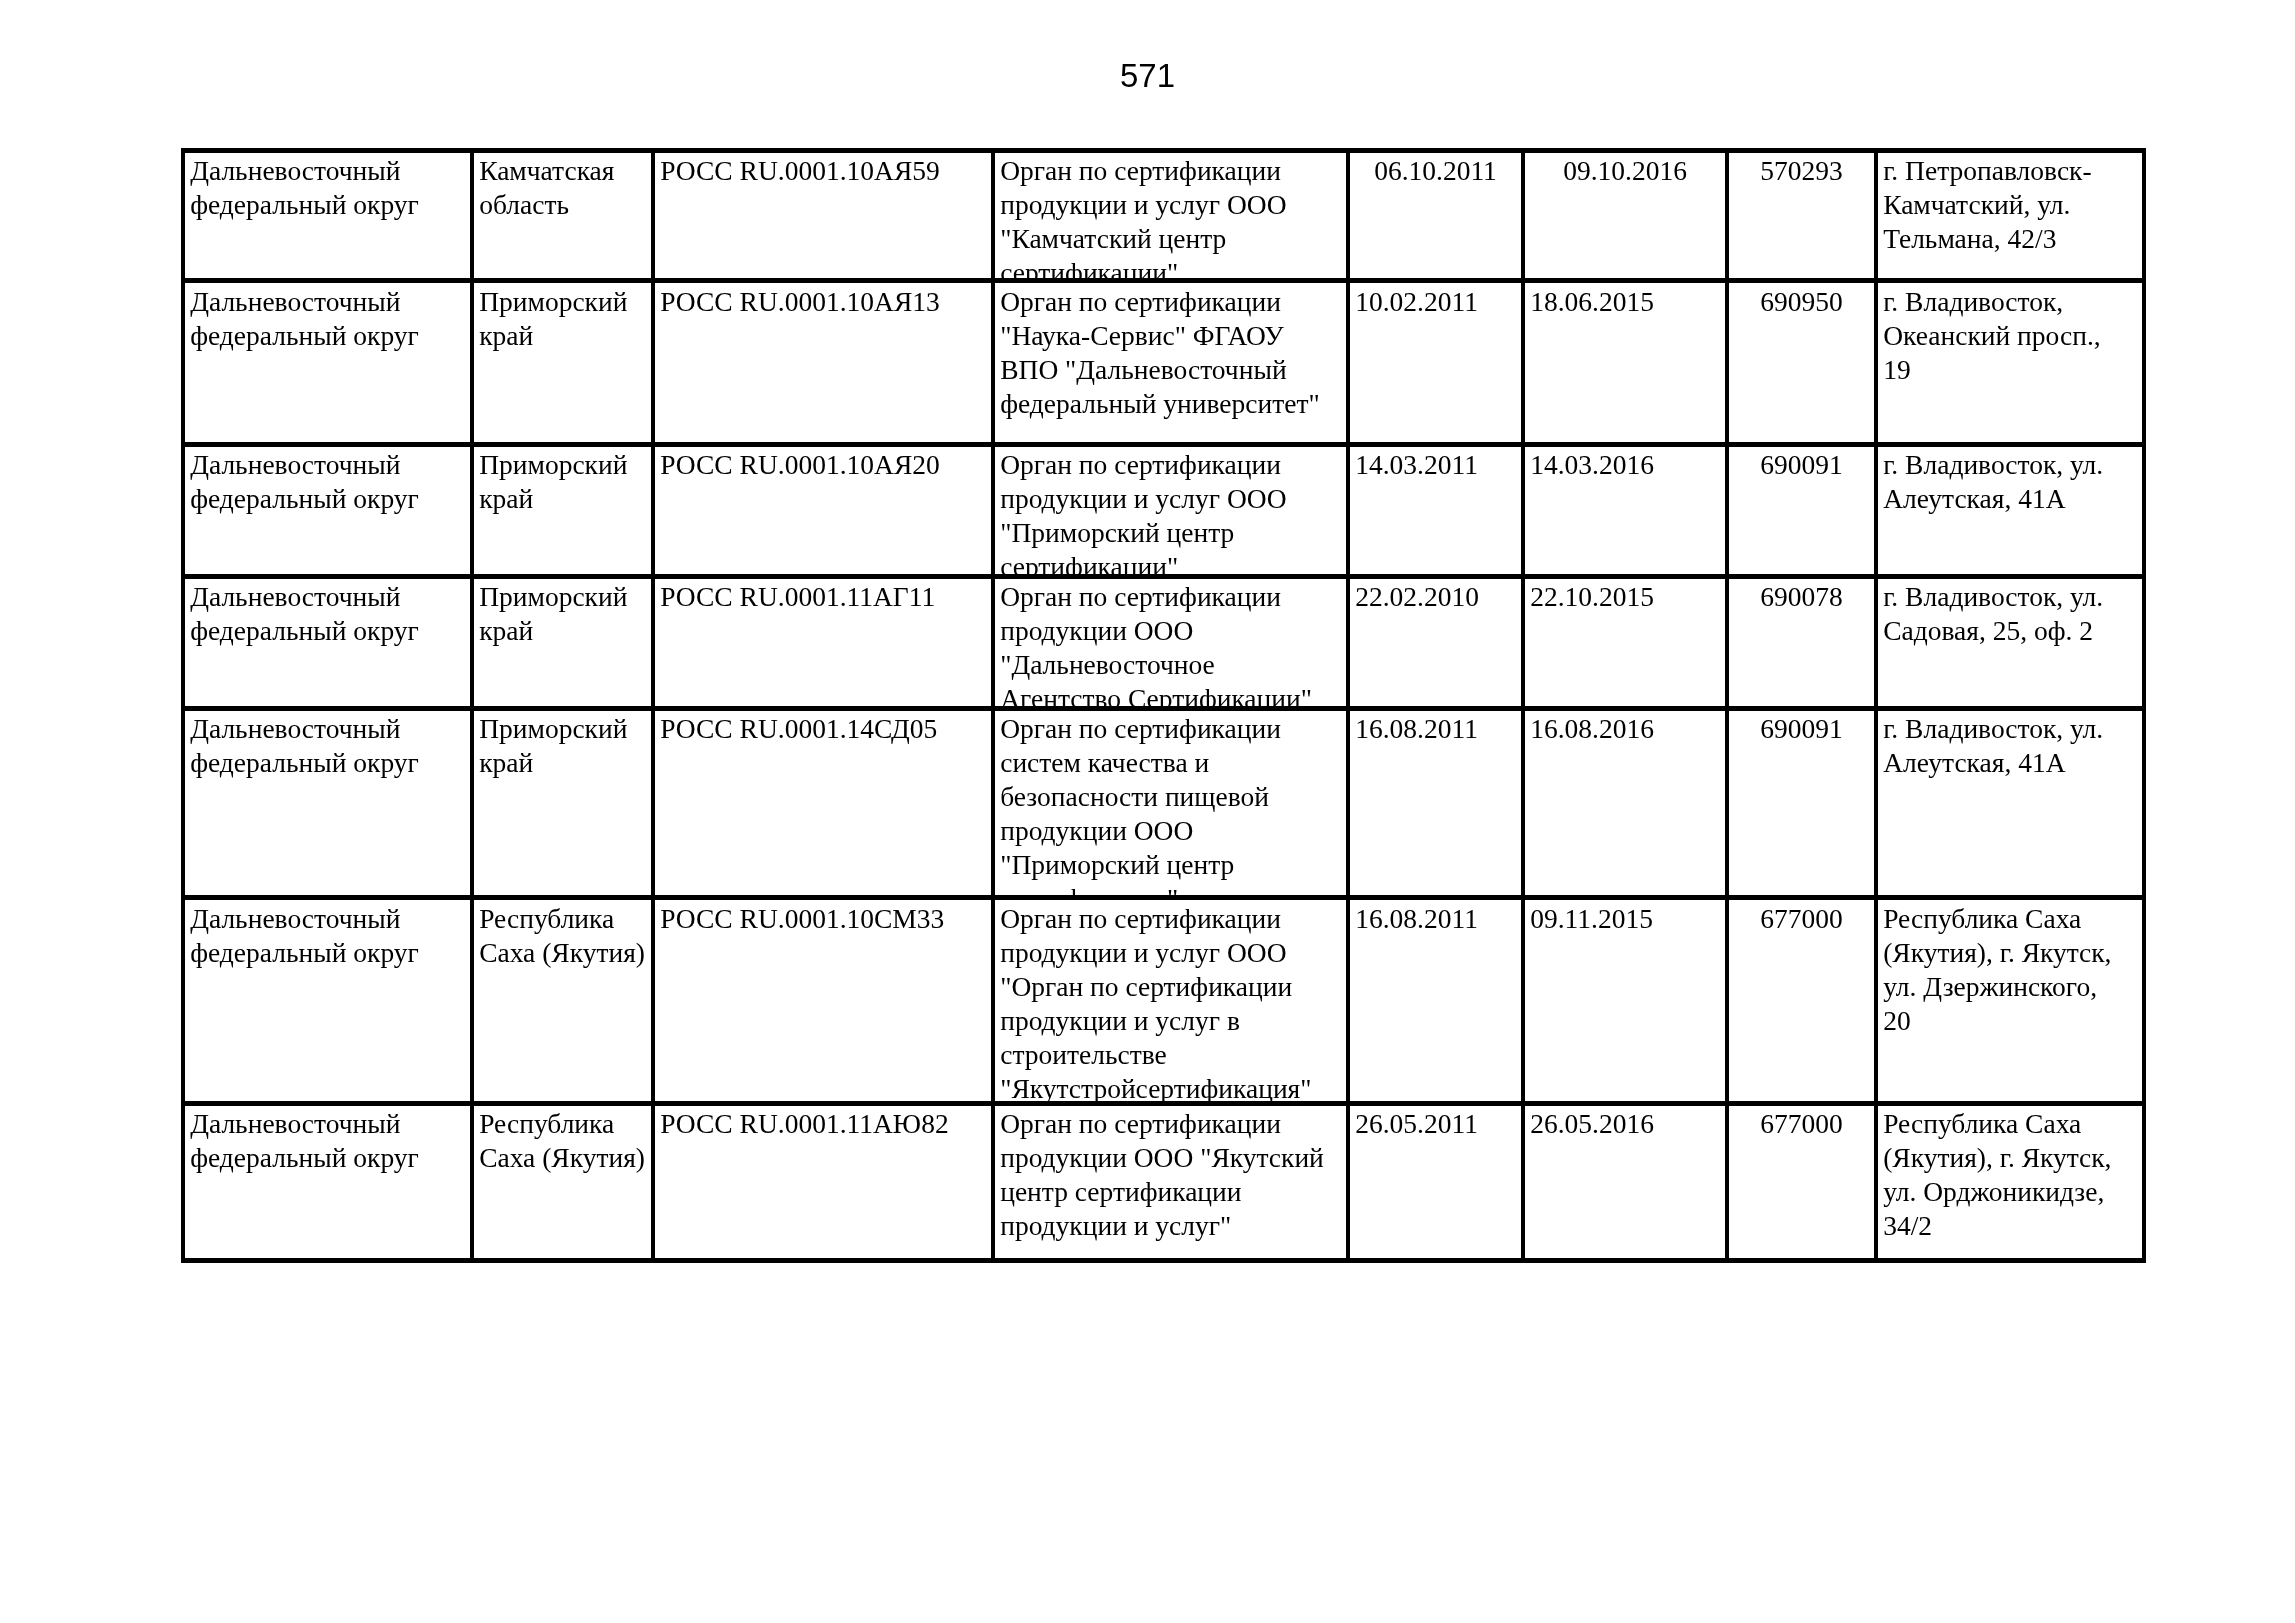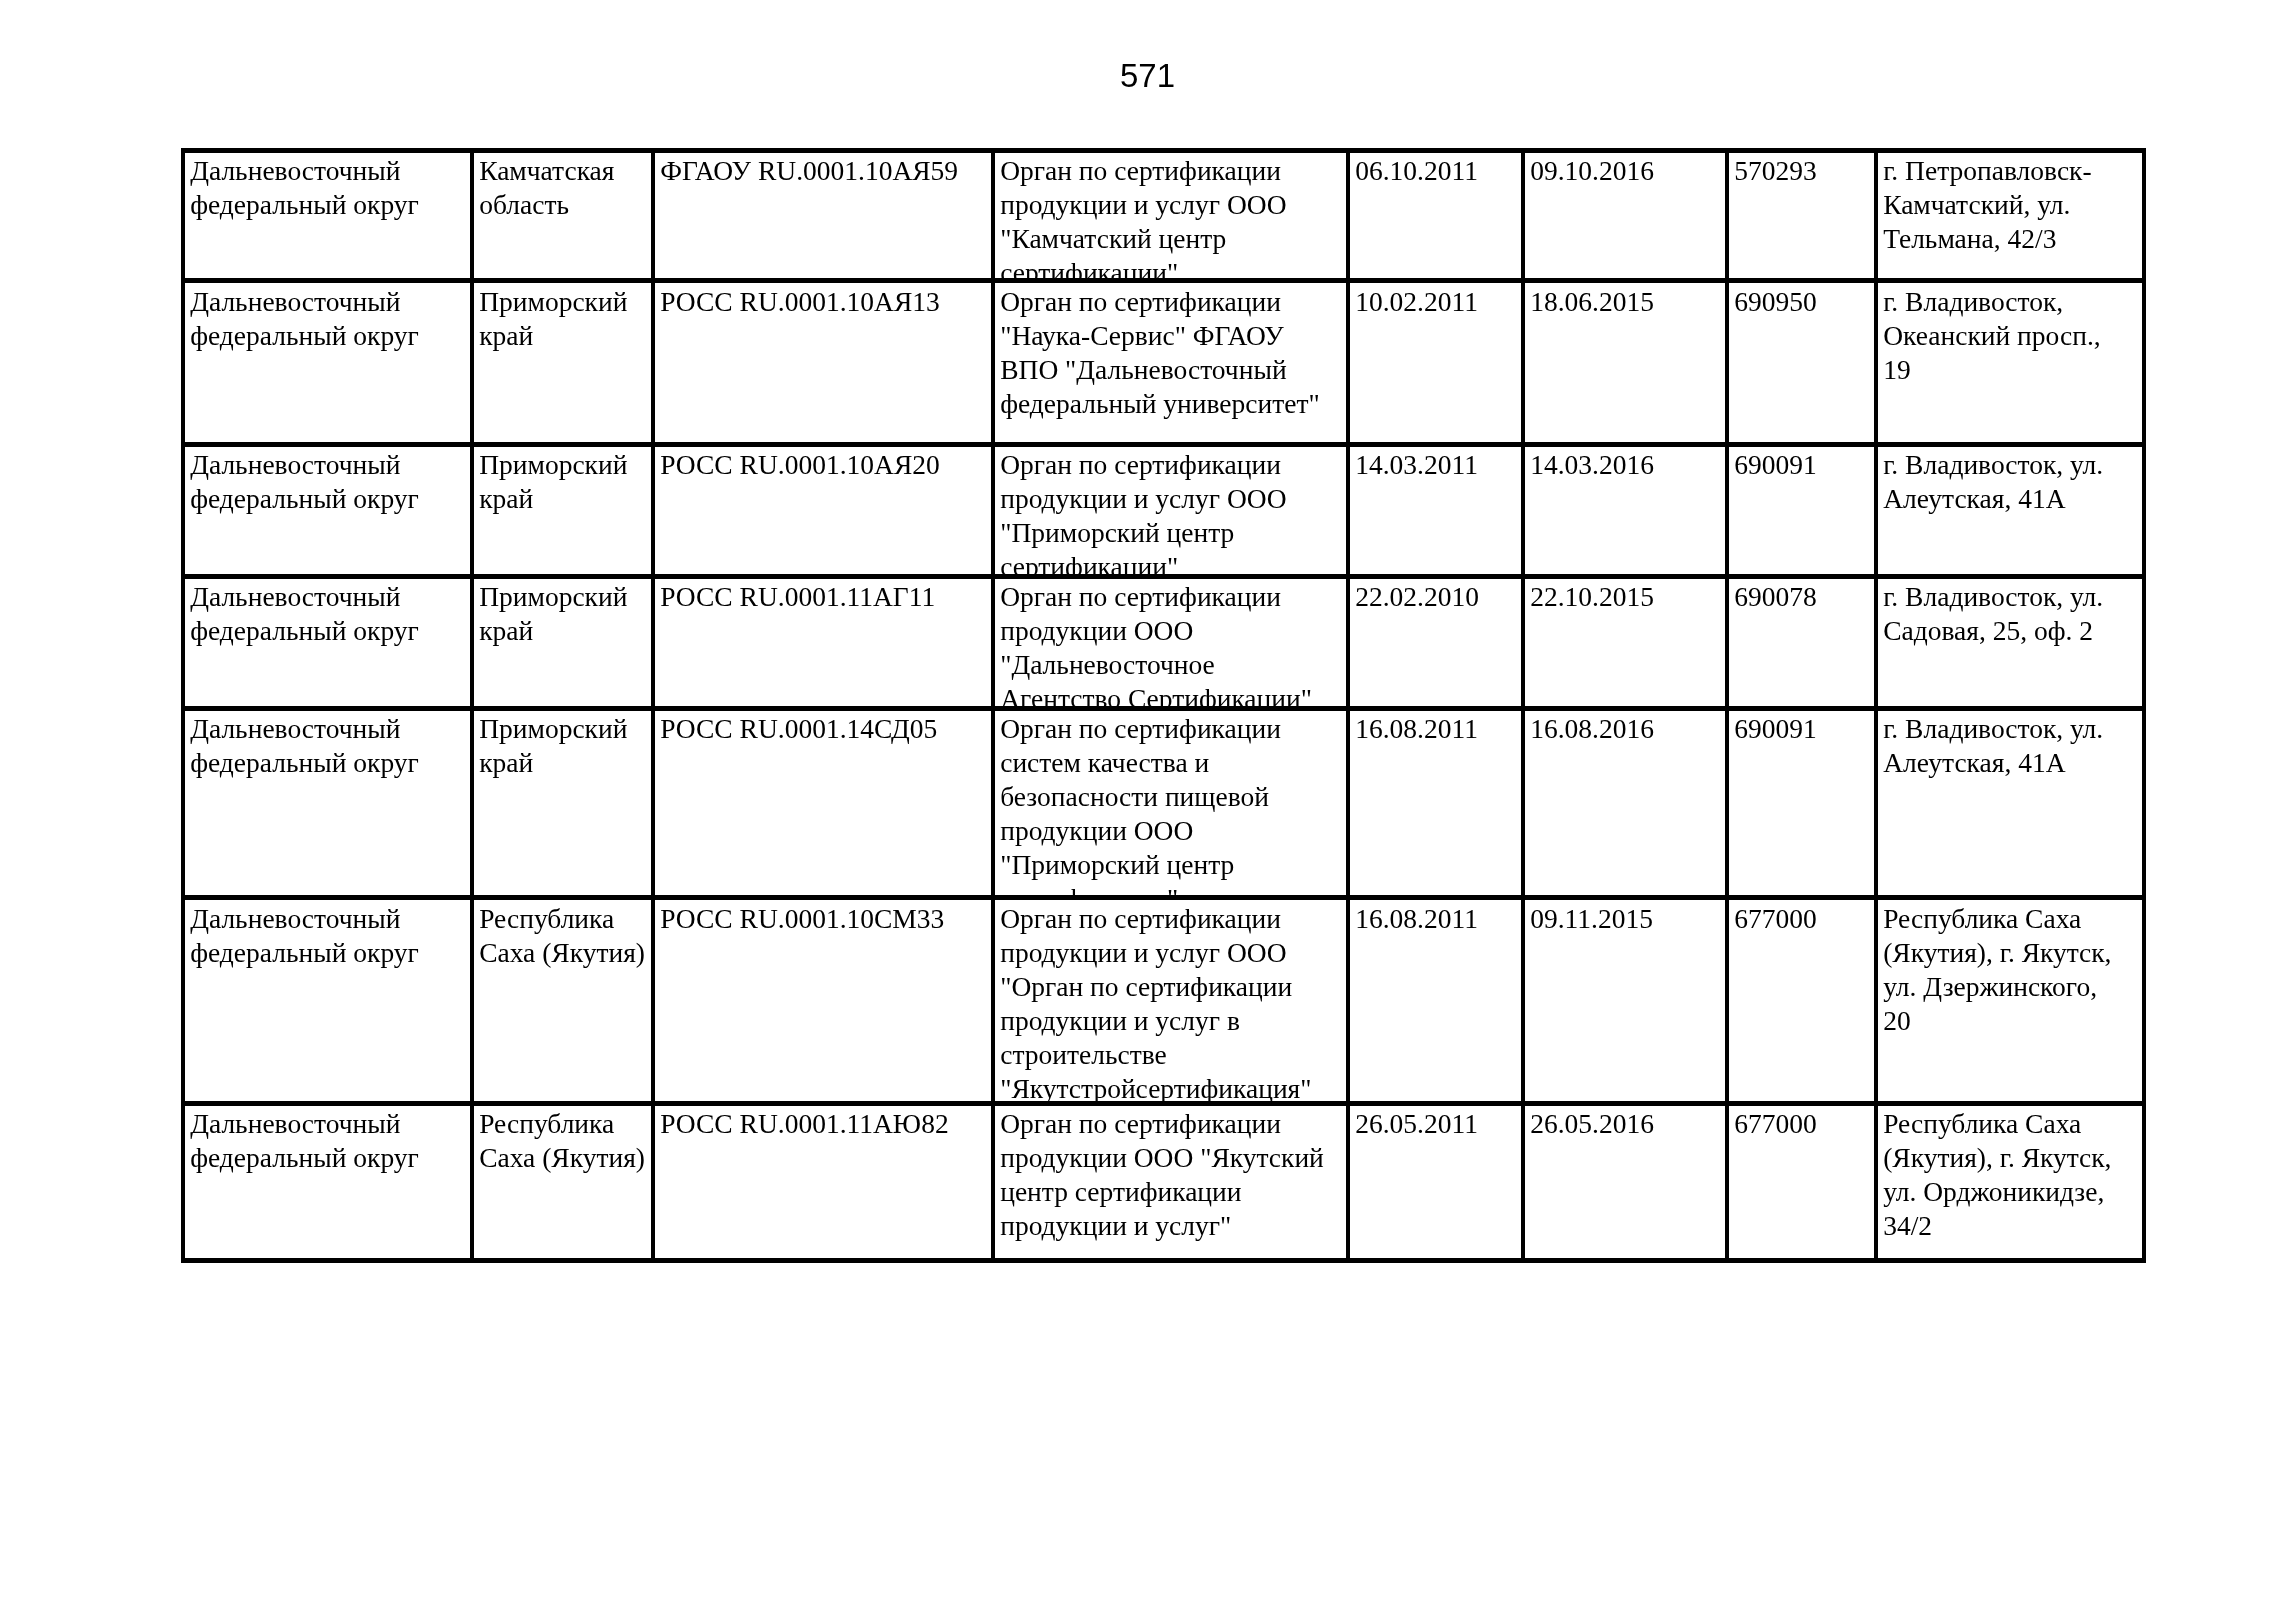--- a/index.html
+++ b/index.html
@@ -24,21 +24,21 @@
     overflow:hidden;
   }
   .cw{overflow:hidden;white-space:pre-line;}
   .r0 .cw{height:124px}
   .r1 .cw{height:157px}
   .r2 .cw{height:126px}
   .r3 .cw{height:126px}
   .r4 .cw{height:183px}
   .r5 .cw{height:199px}
   .r6 .cw{height:151px}
-  td.ctr{text-align:left;}
+  td.ctr{text-align:center;}
 </style>
 </head>
 <body>
 
 <div class="page-number">571</div>
 
 <table class="cert-table">
   <colgroup>
     <col style="width:289px">
       <col style="width:181px">
@@ -53,21 +53,21 @@
     <tr class="r0">
       <td>
           <div class="cw">Дальневосточный
 федеральный округ</div>
         </td>
       <td>
           <div class="cw">Камчатская
 область</div>
         </td>
       <td>
-          <div class="cw">ФГАОУ RU.0001.10АЯ59</div>
+          <div class="cw">РОСС RU.0001.10АЯ59</div>
         </td>
       <td>
           <div class="cw">Орган по сертификации
 продукции и услуг ООО
 "Камчатский центр
 сертификации"</div>
         </td>
       <td class="ctr">
           <div class="cw">06.10.2011</div>
         </td>

